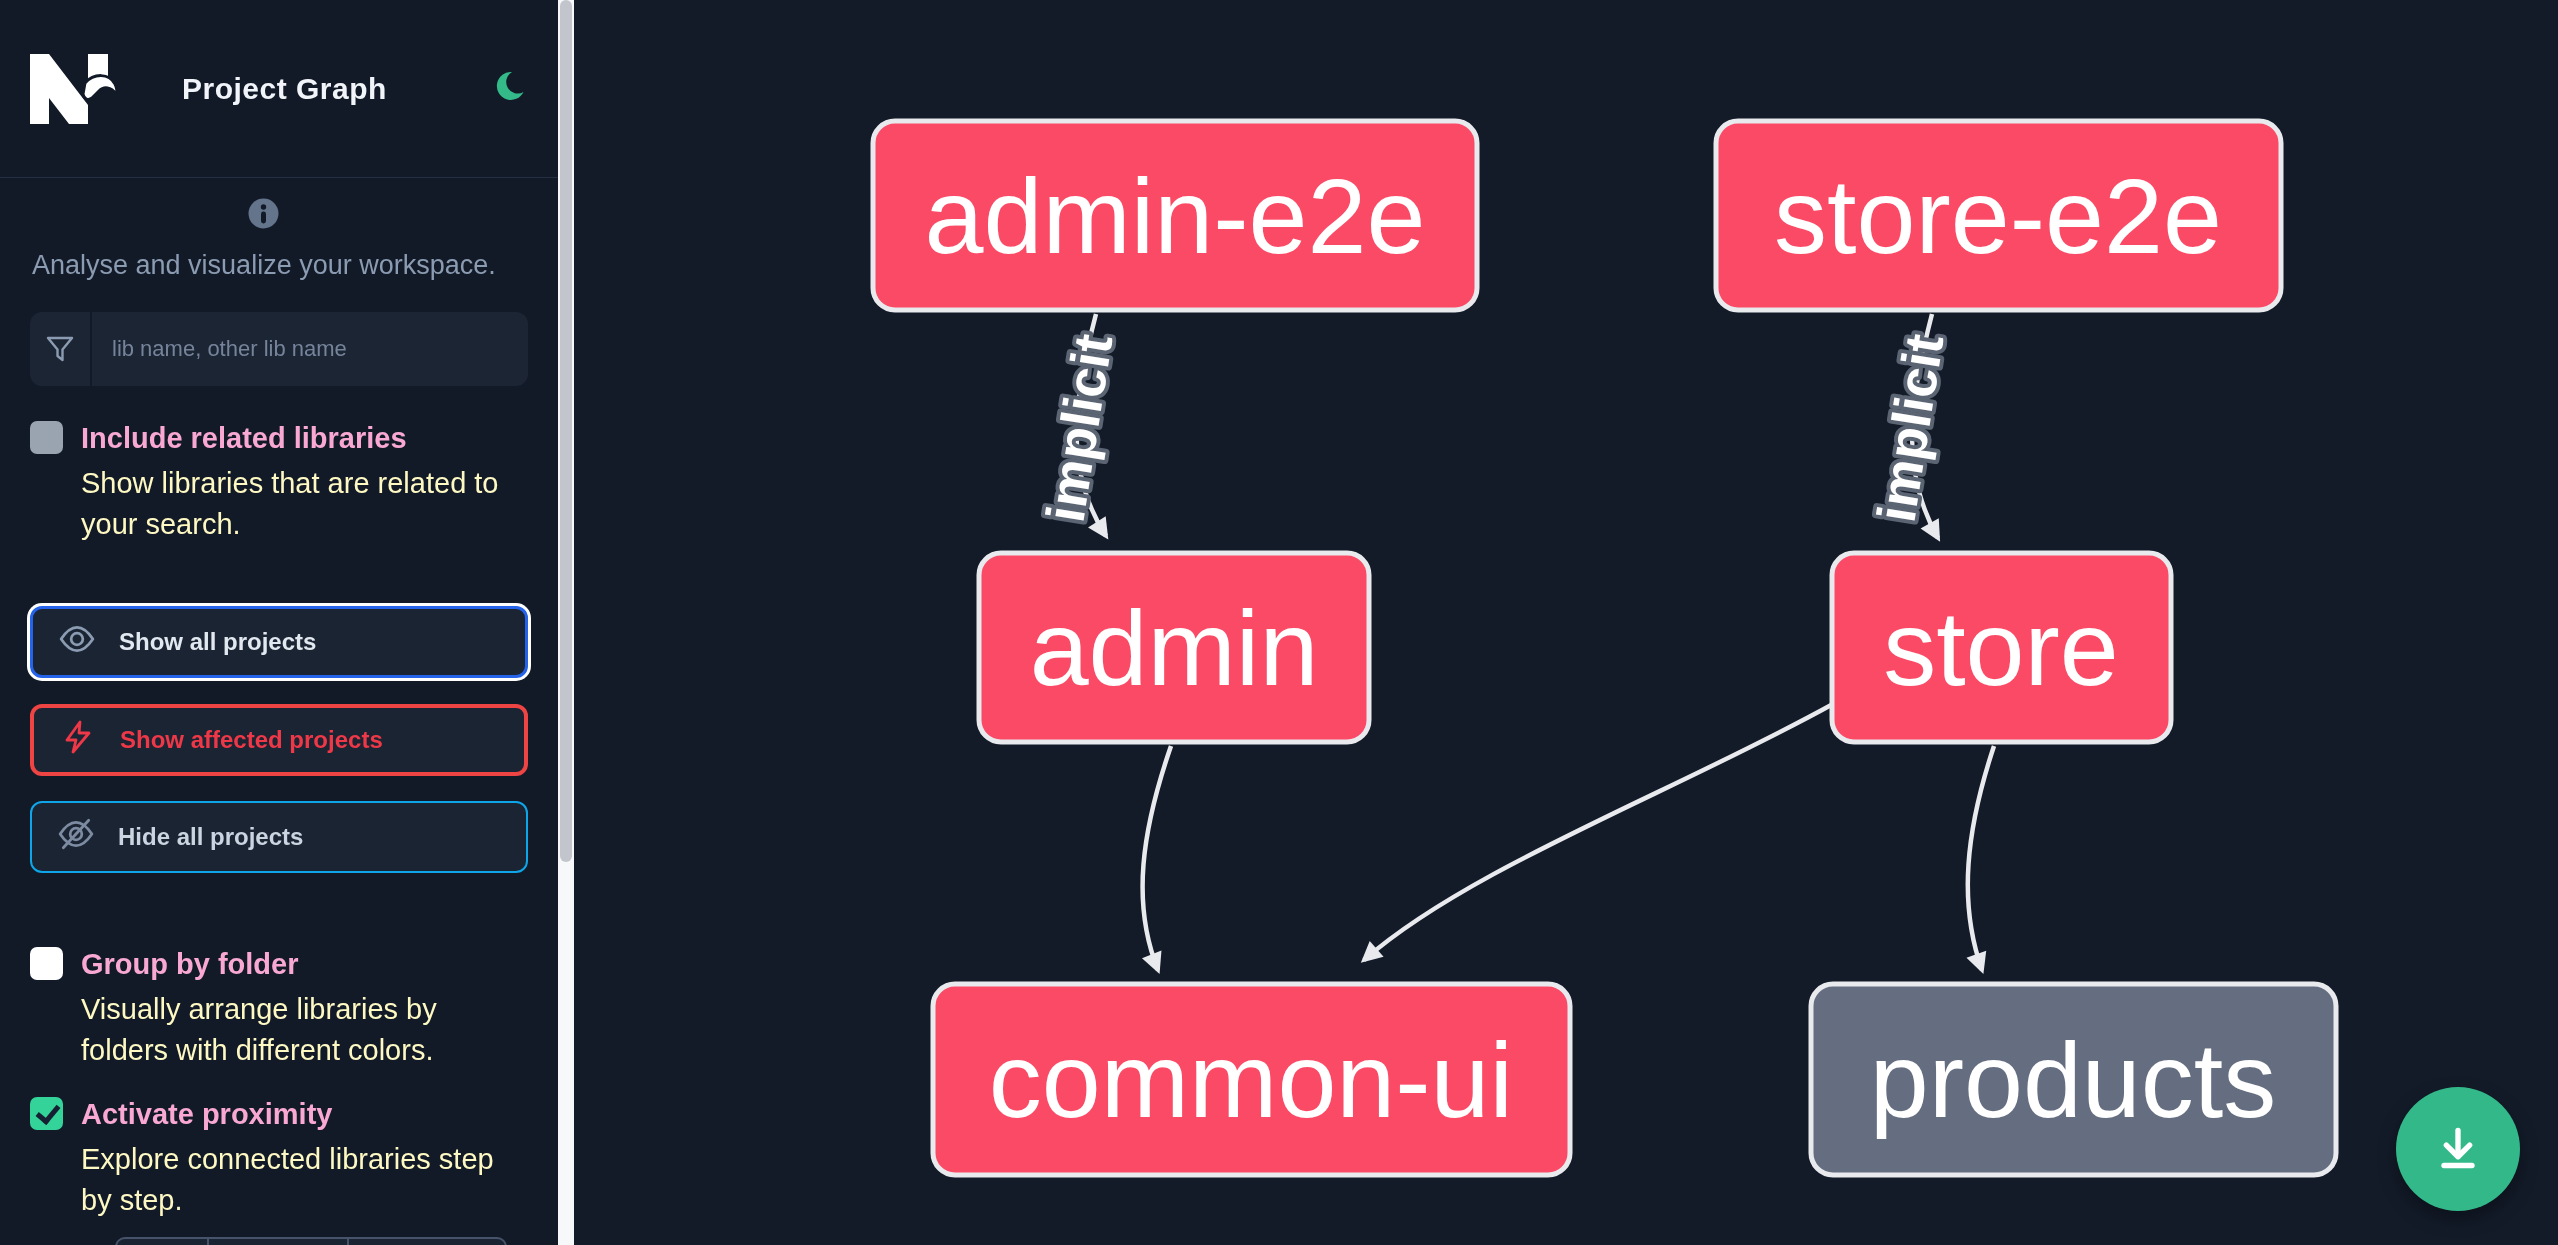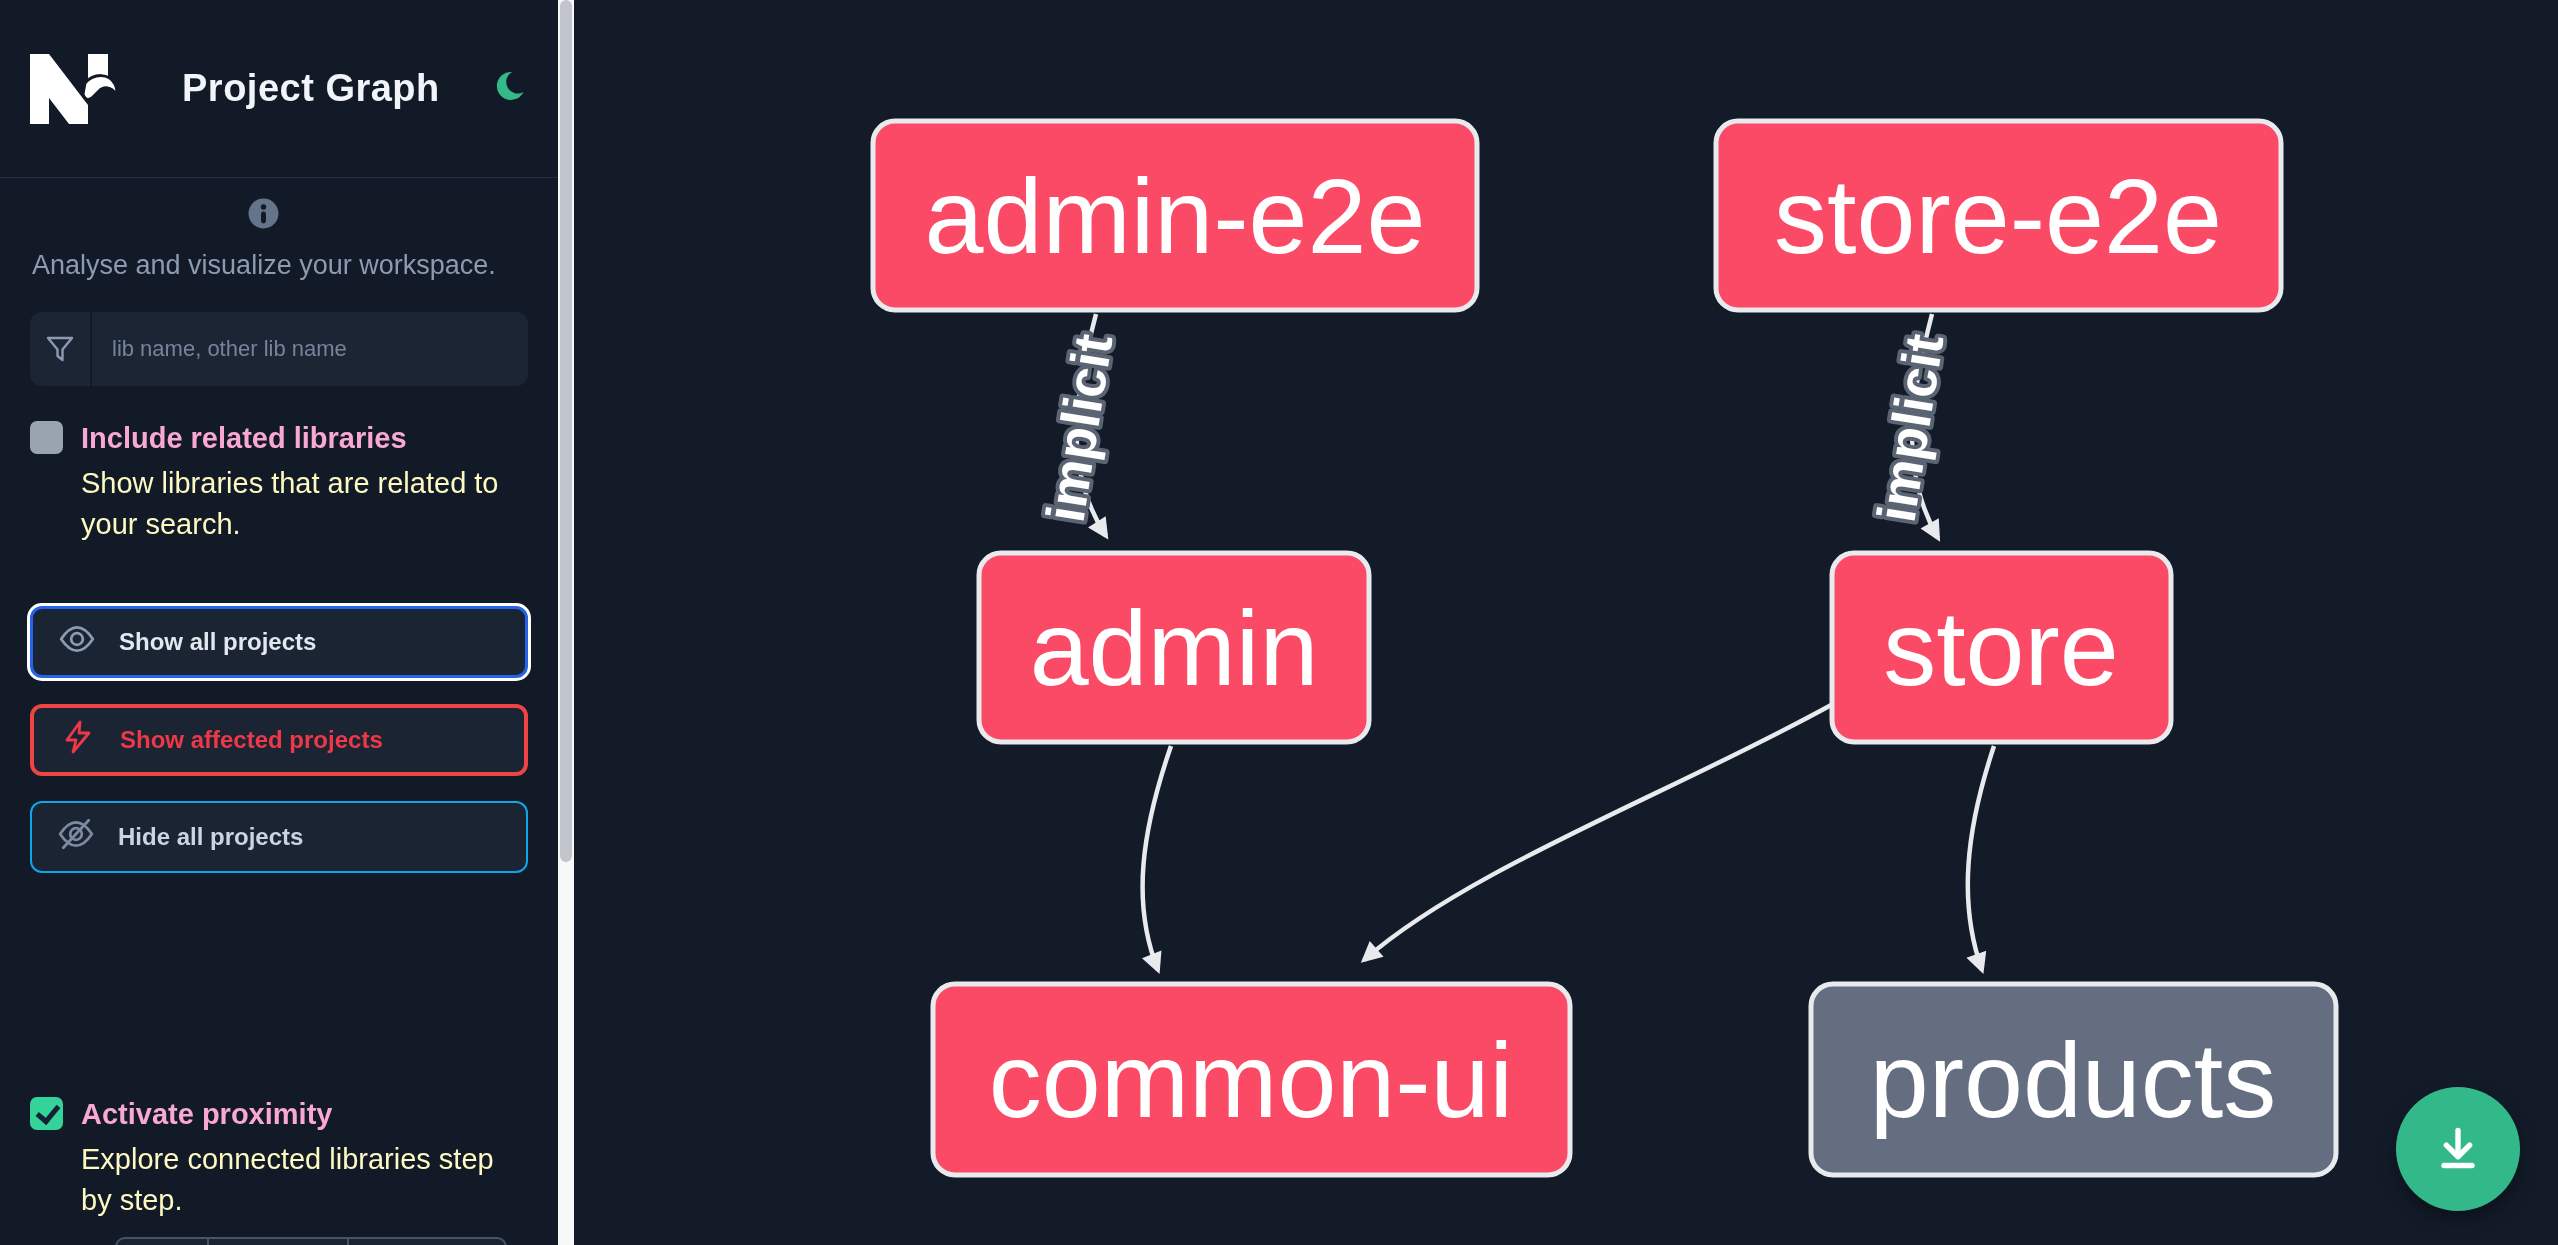--- a/index.html
+++ b/index.html
@@ -11,21 +11,21 @@
 
   
   .sidebar { position:absolute; left:0; top:0; width:558px; height:1245px; background:#121a28; }
 
   .sb-header {
     position:absolute; top:0; left:0; width:558px; height:178px;
     display:flex; align-items:center; padding:0 28px 0 30px;
     border-bottom:1px solid #242f44;
   }
   .nx-logo svg { display:block; }
-  .app-title { margin:0 0 0 56px; font-size:38px; font-weight:700; color:#f1f5f9; letter-spacing:.5px; }
+  .app-title { margin:0 0 0 56px; font-size:30px; font-weight:700; color:#f1f5f9; letter-spacing:.5px; }
   .theme-toggle { margin-left:auto; background:none; border:none; padding:4px; cursor:pointer; }
 
   .info-row { position:absolute; top:198px; left:32px; display:flex; align-items:center; gap:17px;flex-direction:column; }
   .info-row p { margin:0; font-size:27px; color:#8b9bb1; font-weight:500; }
 
   .search-box {
     position:absolute; top:312px; left:30px; width:498px; height:74px;
     background:#1c2534; border-radius:12px; display:flex; align-items:stretch; overflow:hidden;
   }
   .search-box .icon-cell {
@@ -165,20 +165,25 @@
     <span>
       <svg width="36" height="36" viewBox="0 0 34 34" fill="none" stroke="#7c8ba1" stroke-width="2.6" stroke-linecap="round" stroke-linejoin="round">
         <path d="M2 17C7 9.5 12 6 17 6s10 3.5 15 11c-5 7.5-10 11-15 11S7 24.5 2 17z"></path>
         <circle cx="17" cy="17" r="5.5"></circle>
         <path d="M5 30 29 4"></path>
       </svg>
     </span>
     <span>Hide all projects</span>
   </button>
 
+  <label class="toggle" id="toggle-1">
+    <span class="cb cb-white"></span>
+    <span class="t-label">Group by folder</span>
+    <span class="t-desc">Visually arrange libraries by folders with different colors.</span>
+  </label>
 
   <label class="toggle" id="toggle-2">
     <span class="cb cb-green"></span>
     <span class="t-label">Activate proximity</span>
     <span class="t-desc">Explore connected libraries step by step.</span>
   </label>
 
   <div class="stepper">
     <span class="seg s0"></span>
     <span class="seg s1"></span>

